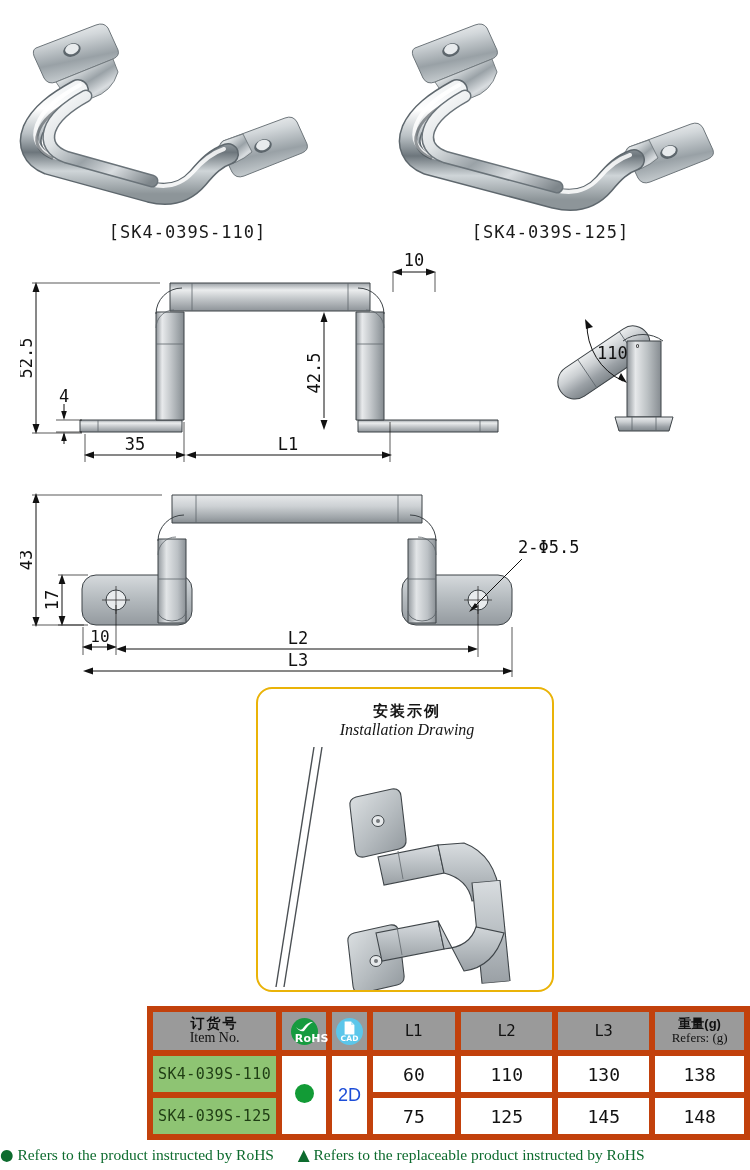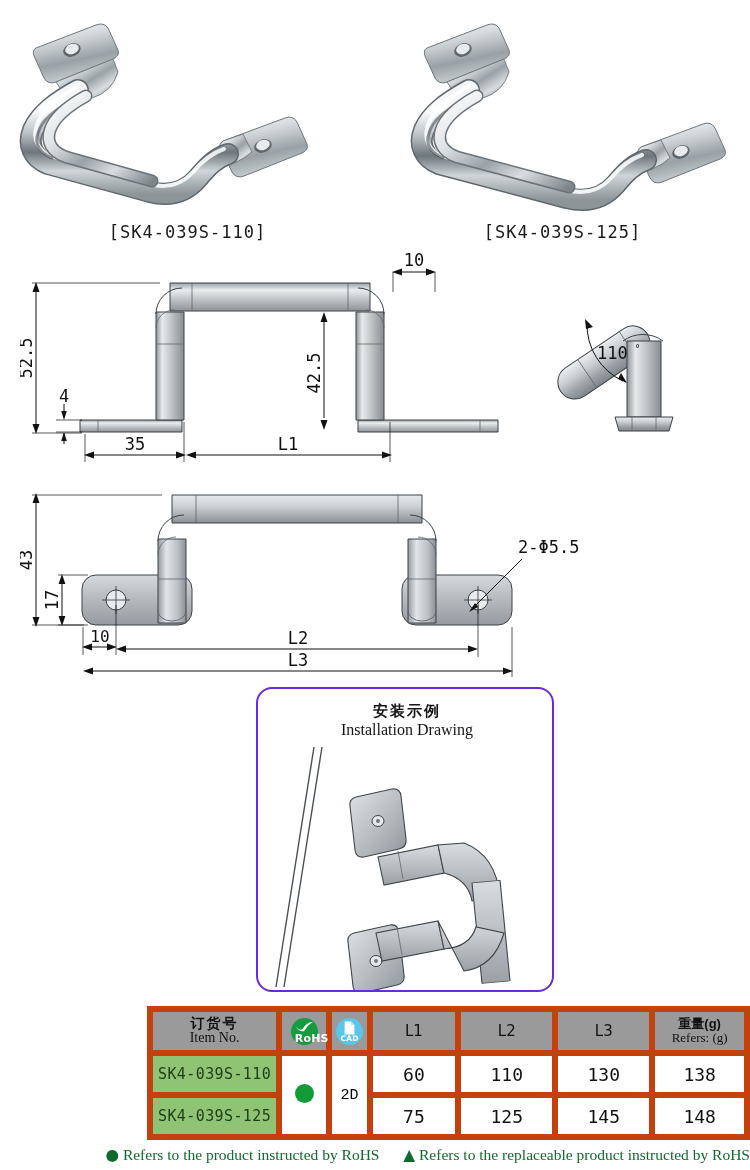--- a/index.html
+++ b/index.html
@@ -29,21 +29,21 @@
     height: 250px;
     text-decoration: underline;
   }
   .photo-cell {
     position: absolute;
     top: 0;
     width: 375px;
     height: 250px;
   }
   .photo-cell.left  { left: 0; }
-  .photo-cell.right { left: 375px; }
+  .photo-cell.right { left: 363px; }
 
   .photo-svg {
     position: absolute;
     left: 0;
     top: 6px;
   }
 
   .photo-caption {
     position: absolute;
     left: 0;
@@ -73,21 +73,21 @@
     top: 487px;
   }
 
   
   .install-panel {
     position: absolute;
     left: 256px;
     top: 687px;
     width: 298px;
     height: 305px;
-    border: 2px solid #6d28d9;
+    border: 2px solid #eab308;
     border-radius: 16px;
     background: #fff;
     box-sizing: border-box;
     overflow: hidden;
   }
   .install-title {
     position: absolute;
     left: 0;
     top: 14px;
     width: 298px;
@@ -101,20 +101,21 @@
     font-weight: bold;
     color: #151515;
     letter-spacing: 2px;
   }
   .install-title .en {
     display: block;
     font-family: "Liberation Serif", serif;
     font-size: 16px;
     color: #151515;
     margin-top: 1px;
+    font-style: italic;
   }
   .install-svg {
     position: absolute;
     left: 0;
     top: 50px;
   }
 
   
   .spec-table {
     position: absolute;
@@ -242,23 +243,23 @@
   .dot-cell { width: 48px; }
   .green-dot {
     display: inline-block;
     width: 19px;
     height: 19px;
     border-radius: 50%;
     background: #129b36;
   }
   .cad2d-cell {
     width: 34px;
-    font-family: Liberation Mono, monospace;
-    font-size: 15px;
-    color: #000000;
+    font-family: Liberation Sans, sans-serif;
+    font-size: 18px;
+    color: #1d4ed8;
   }
   .num-cell {
     font-size: 18px;
     color: #111;
     height: 36px;
   }
 
   
   .legend-cn {
     position: absolute;
@@ -271,21 +272,21 @@
     color: #0e7a35;
     white-space: nowrap;
   }
   .legend-cn .gap { display: inline-block; width: 22px; }
 
   .legend-en {
     position: absolute;
     left: 0;
     top: 1146px;
     width: 750px;
-    text-align: right;
+    text-align: left;
     font-family: "Liberation Serif", serif;
     font-size: 15.5px;
     color: #0d6b2e;
     white-space: nowrap;
   }
   .legend-en .gap { display: inline-block; width: 16px; }
   .sym { font-family: "DejaVu Sans", sans-serif; }
 </style>
 </head>
 <body>

